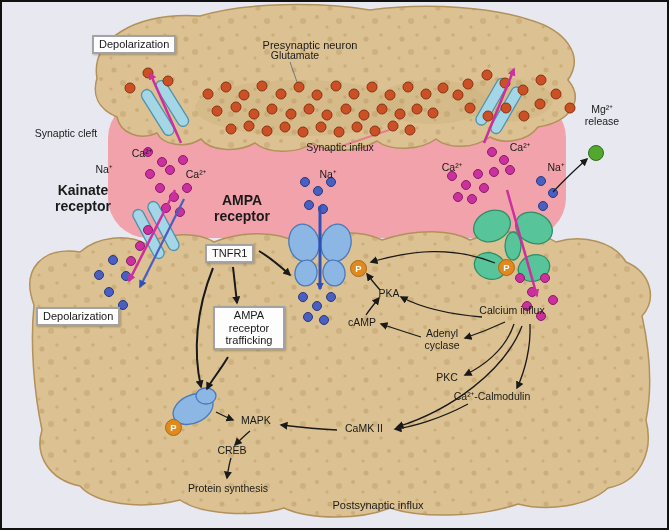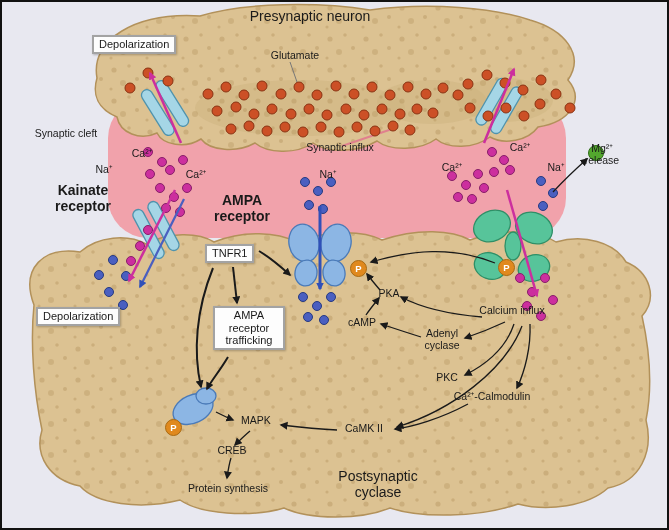--- a/index.html
+++ b/index.html
@@ -3,21 +3,21 @@
 <meta charset="utf-8">
 <style>
   html,body{margin:0;padding:0;background:#fff;}
   .stage{position:relative;width:669px;height:530px;overflow:hidden;
          font-family:"Liberation Sans",sans-serif;background:#e8e8f0;}
   .stage svg{position:absolute;left:0;top:0;}
   .lbl{position:absolute;font-size:10.5px;line-height:1.15;color:#1a1a1a;
        text-align:center;white-space:normal;}
   .nowrap{white-space:nowrap;}
   .bold{font-weight:bold;font-size:14px;}
-  .big{font-size:14px;}
+  .big{font-size:11px;margin-top:31px;}
   .boxed{background:#fdfdfd;border:2px solid #a3a3a3;padding:1px 5px;
          font-size:11px;box-shadow:1px 1px 2px rgba(0,0,0,.25);}
   .pbadge{position:absolute;width:15px;height:15px;border-radius:50%;
           background:#e0891e;border:1px solid #a96a12;color:#fff;
           font-size:9.5px;font-weight:bold;display:flex;align-items:center;
           justify-content:center;}
   .chan{fill:#a5d6e6;stroke:#4f93ad;stroke-width:1.3;}
   .ampa{fill:#8cb6e4;stroke:#4a7ab8;stroke-width:1.3;}
   .nmda{fill:#57c49a;stroke:#2e8f67;stroke-width:1.3;}
   .karr{fill:none;stroke:#1a1a1a;stroke-width:1.3;}
@@ -235,21 +235,21 @@
     <path class="karr" d="M 553,192 C 567,177 578,167 587,159" marker-end="url(#mB)"></path>
     <path class="karr" d="M 495,263 C 452,246 412,250 371,262" marker-end="url(#mB)"></path>
   </g>
 </svg>
 
 <div class="lbl big nowrap" style="left:230px;top:8px;width:160px;">Presynaptic neuron</div>
 <div class="lbl nowrap" style="left:255px;top:49px;width:80px;">Glutamate</div>
 <div class="lbl boxed nowrap" style="left:92px;top:35px;">Depolarization</div>
 <div class="lbl nowrap" style="left:24px;top:127px;width:84px;">Synaptic cleft</div>
 <div class="lbl nowrap" style="left:294px;top:141px;width:92px;">Synaptic influx</div>
-<div class="lbl" style="left:576px;top:103px;width:52px;margin-top:39px;">Mg²⁺ release</div>
+<div class="lbl" style="left:576px;top:103px;width:52px;">Mg²⁺ release</div>
 
 <div class="lbl nowrap" style="left:124px;top:147px;width:36px;">Ca²⁺</div>
 <div class="lbl nowrap" style="left:178px;top:168px;width:36px;">Ca²⁺</div>
 <div class="lbl nowrap" style="left:434px;top:161px;width:36px;">Ca²⁺</div>
 <div class="lbl nowrap" style="left:502px;top:141px;width:36px;">Ca²⁺</div>
 <div class="lbl nowrap" style="left:88px;top:163px;width:32px;">Na⁺</div>
 <div class="lbl nowrap" style="left:312px;top:168px;width:32px;">Na⁺</div>
 <div class="lbl nowrap" style="left:540px;top:161px;width:32px;">Na⁺</div>
 
 <div class="lbl bold" style="left:44px;top:182px;width:78px;">Kainate receptor</div>
@@ -262,20 +262,20 @@
 <div class="lbl nowrap" style="left:372px;top:287px;width:34px;">PKA</div>
 <div class="lbl nowrap" style="left:342px;top:316px;width:40px;">cAMP</div>
 <div class="lbl" style="left:416px;top:327px;width:52px;">Adenyl cyclase</div>
 <div class="lbl nowrap" style="left:470px;top:304px;width:84px;">Calcium influx</div>
 <div class="lbl nowrap" style="left:432px;top:371px;width:30px;text-align:center;">PKC</div>
 <div class="lbl nowrap" style="left:436px;top:390px;width:112px;">Ca²⁺-Calmodulin</div>
 <div class="lbl nowrap" style="left:338px;top:422px;width:52px;">CaMK II</div>
 <div class="lbl nowrap" style="left:234px;top:414px;width:44px;">MAPK</div>
 <div class="lbl nowrap" style="left:212px;top:444px;width:40px;">CREB</div>
 <div class="lbl nowrap" style="left:178px;top:482px;width:100px;">Protein synthesis</div>
-<div class="lbl big" style="left:328px;top:468px;width:100px;">Postsynaptic cyclase</div>
+<div class="lbl big" style="left:328px;top:468px;width:100px;">Postsynaptic influx</div>
 
 <div class="pbadge" style="left:350px;top:260px;">P</div>
 <div class="pbadge" style="left:498px;top:259px;">P</div>
 <div class="pbadge" style="left:165px;top:419px;">P</div>
 
 <div style="position:absolute;inset:0;border:2px solid #111;pointer-events:none;"></div>
 </div>
 
 </body></html>

